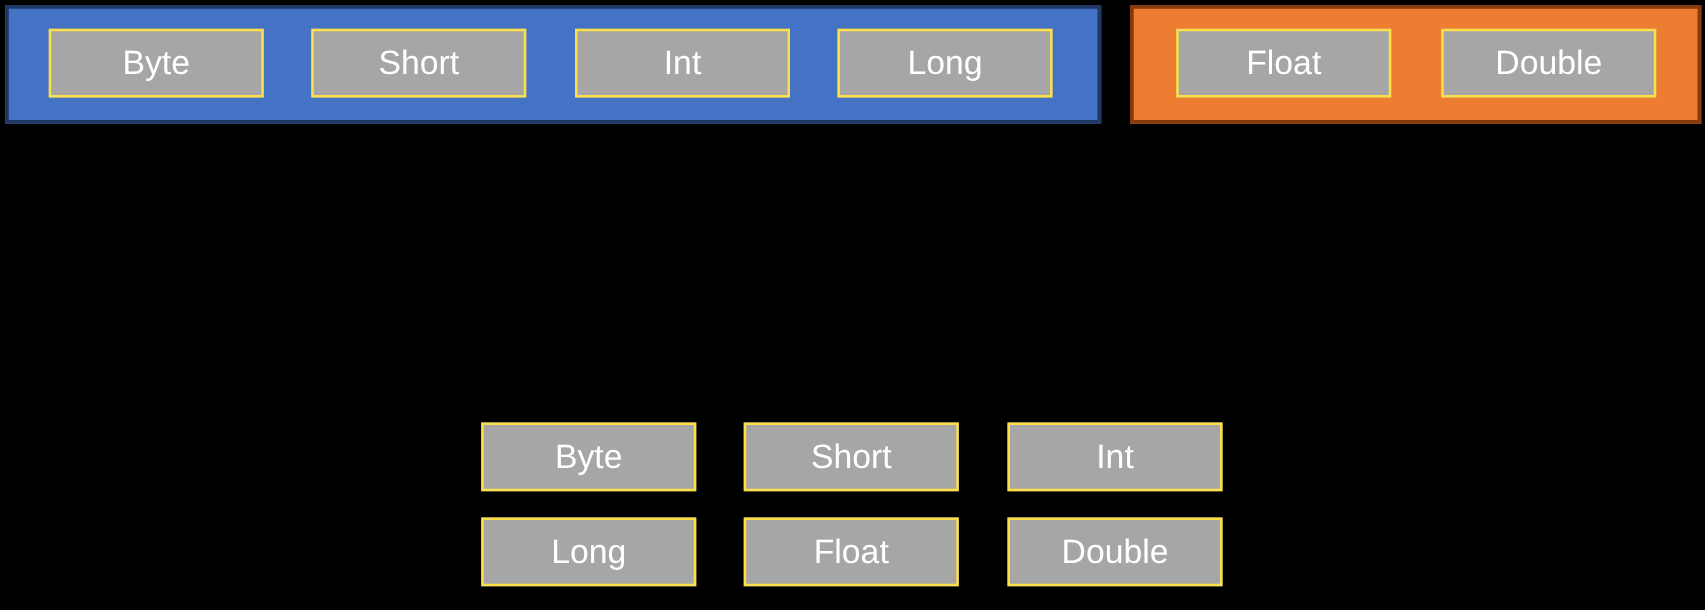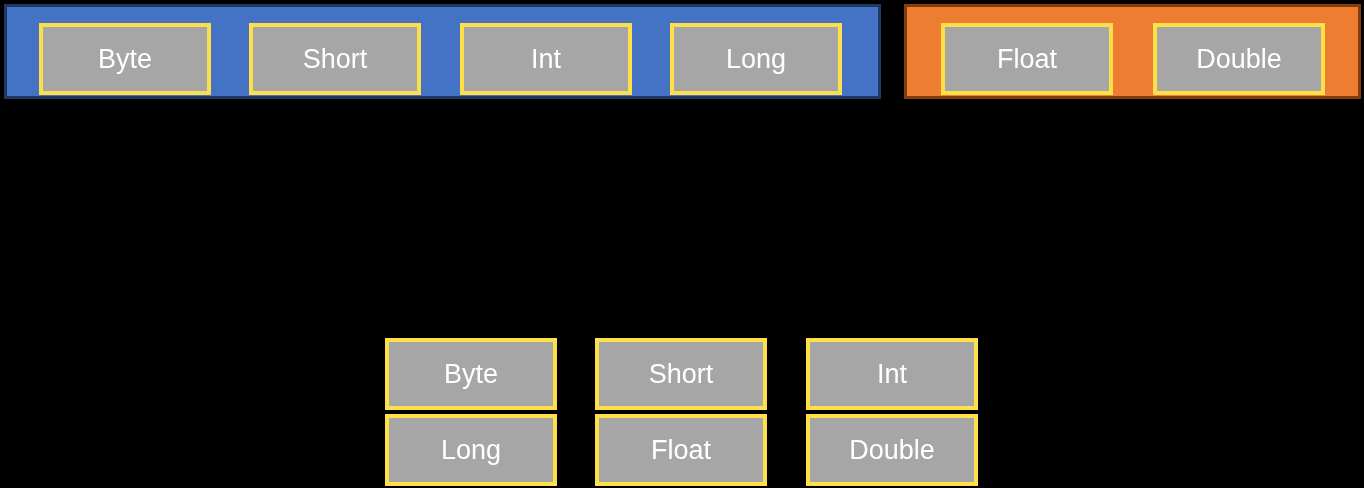--- a/index.html
+++ b/index.html
@@ -29,24 +29,24 @@
   }
   .group.float-group {
     left: 904px;
     width: 457px;
     background: #ED7D31;
     border: 3px solid #843C0C;
   }
   .type-box {
     position: absolute;
     width: 172px;
-    height: 72px;
+    height: 55px;
     box-sizing: border-box;
     background: #A6A6A6;
-    border: 4px solid #fde047;
+    border: 2px solid #fde047;
     display: flex;
     align-items: center;
     justify-content: center;
   }
   .type-box span {
     color: #FFFFFF;
     font-size: 27px;
     line-height: 1;
     white-space: nowrap;
   }

